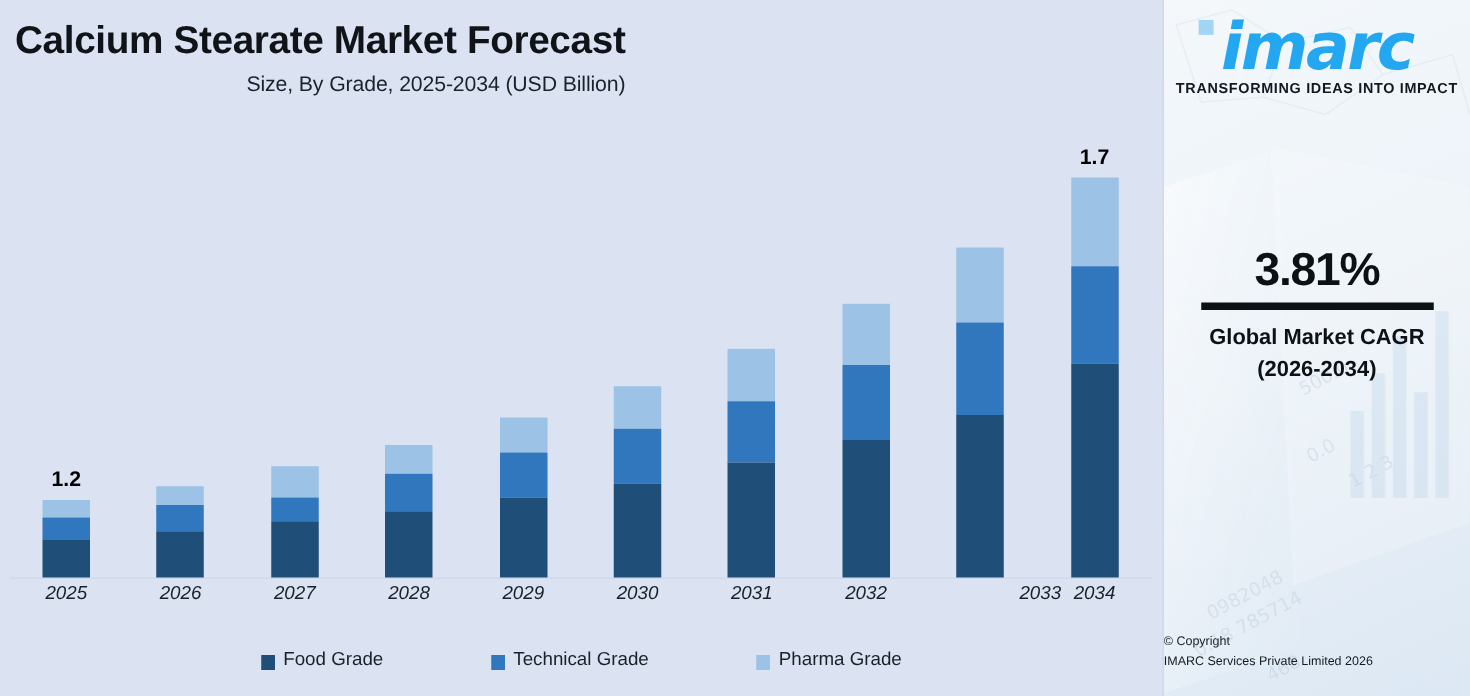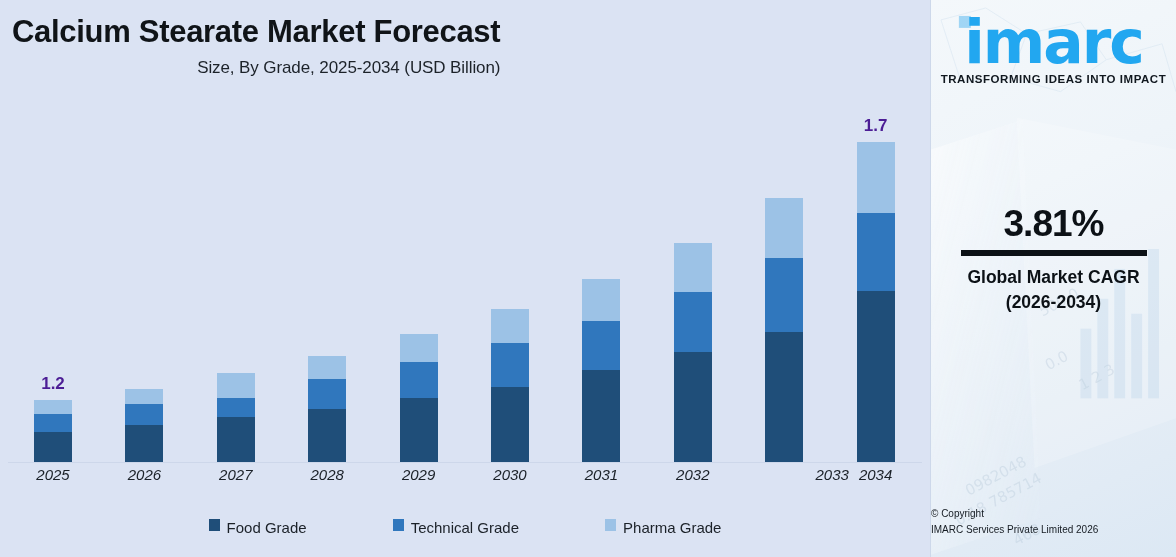--- a/index.html
+++ b/index.html
@@ -50,38 +50,38 @@
   .seg { width: 100%; display: block; }
   .seg-pharma    { background: #9cc2e6; }
   .seg-technical { background: #3077bd; }
   .seg-food      { background: #1f4e79; }
   .bar-label {
     position: absolute;
     bottom: 100%;
     left: 50%;
     transform: translateX(-50%);
     margin-bottom: 6px;
-    font-size: 17px; font-weight: bold; color: #4c1d95;
+    font-size: 17px; font-weight: bold; color: #000000;
     white-space: nowrap;
   }
 
   .xaxis { position: absolute; left: 0; top: 466px; width: 930px; height: 30px; }
   .xtick {
     position: absolute; top: 0;
     width: 38px; text-align: center;
     font-size: 15px; color: #1b2128; font-style: italic;
   }
 
   .legend {
     position: absolute; left: 0; top: 512px;
     width: 930px; height: 30px;
     display: flex; justify-content: center; align-items: center;
     gap: 86px;
   }
-  .legend-item { display: flex; align-items: flex-start; gap: 7px; }
+  .legend-item { display: flex; align-items: flex-end; gap: 7px; }
   .legend-swatch { width: 11px; height: 12px; display: block; }
   .legend-text { font-size: 15px; color: #1b2128; }
 
   
   .brand-panel {
     position: relative;
     flex: 0 0 246px;
     width: 246px; height: 557px;
     background: linear-gradient(155deg, #f4f8fb 0%, #eef4f9 35%, #e6eef6 68%, #dce8f4 100%);
     overflow: hidden;
@@ -89,23 +89,24 @@
   }
   .bg-art { position: absolute; inset: 0; opacity: 0.55; }
   .panel-content {
     position: relative;
     width: 100%; height: 100%;
     display: flex; flex-direction: column; align-items: center;
   }
 
   .logo-wrap { margin-top: 14px; width: 100%; text-align: center; position: relative; }
   .logo-word {
-    font-size: 60px; font-weight: bold; color: #22a7f0;
+    font-size: 52px; font-weight: bold; color: #22a7f0;
     letter-spacing: -2px; line-height: 0.95;
     font-family: "DejaVu Sans", sans-serif;
+    font-style: italic;
   }
   .logo-tagline {
     font-size: 11.5px; font-weight: bold; color: #11181f;
     letter-spacing: 0.55px; margin-top: 2px;
   }
 
   .cagr-block { margin-top: 118px; width: 100%; text-align: center; }
   .cagr-value {
     font-size: 37px; font-weight: bold; color: #0c1116;
     letter-spacing: -1px;

